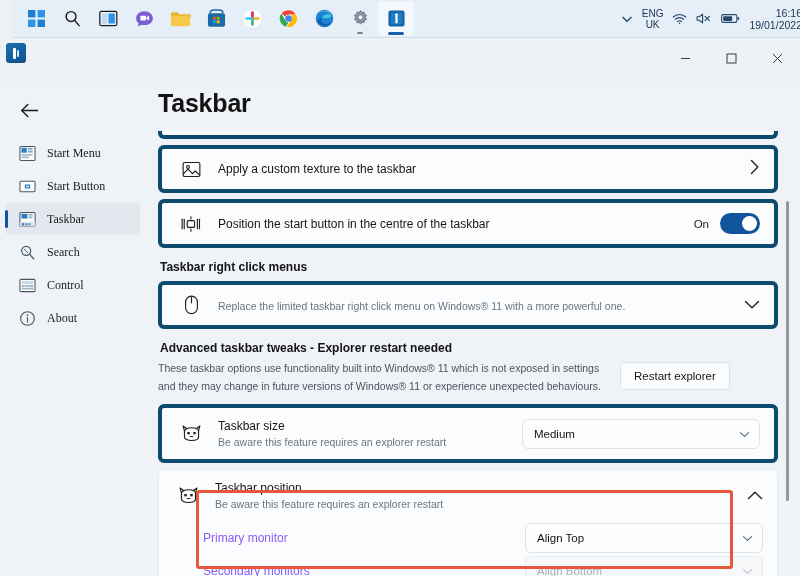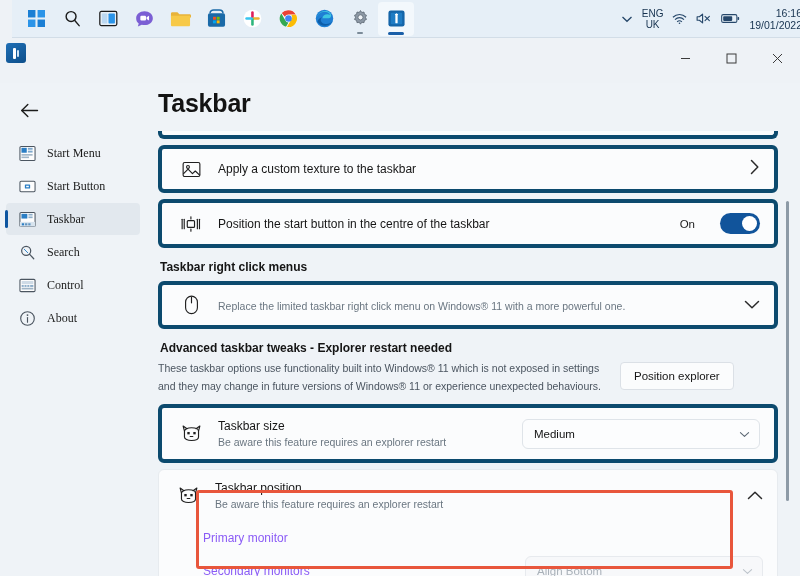--- a/index.html
+++ b/index.html
@@ -114,21 +114,21 @@
   }
   .card.clip-top {
     border-top-left-radius: 0; border-top-right-radius: 0;
     height: 8px; min-height: 8px; padding: 0; margin-bottom: 6px;
     border-top: none;
   }
   .card-ico { width: 30px; flex: 0 0 30px; display: flex; align-items: center; justify-content: center; color: #1f1f1f; }
   .card-text { flex: 1; padding-left: 12px; }
   .card-title { font-size: 12px; color: #161616; line-height: 16px; }
   .card-sub { font-size: 10.5px; color: #6a7681; line-height: 14px; margin-top: 1px; }
-  .card-right { display: flex; align-items: center; gap: 25px; color: #2a2a2a; }
+  .card-right { display: flex; align-items: center; gap: 11px; color: #2a2a2a; }
 
   .section-head {
     font-size: 12px; font-weight: 700; color: #151515;
     margin: 12px 0 7px 2px;
   }
   .adv-head { margin: 12px 0 4px 2px; font-size: 12px; font-weight: 700; color: #151515; }
   .adv-row { display: flex; align-items: flex-start; gap: 12px; margin-bottom: 9px; }
   .adv-desc { flex: 1; font-size: 10.5px; color: #4b5560; line-height: 18px; max-width: 450px; }
   .restart-btn {
     background: #fbfcfd; border: 1px solid #dbe0e6; border-radius: 4px;
@@ -502,21 +502,21 @@
                 <svg width="16" height="11" viewBox="0 0 16 11" fill="none" stroke="#2a2a2a" stroke-width="1.5">
                   <polyline points="1.5,2.5 8,8.8 14.5,2.5" stroke-linecap="round" stroke-linejoin="round"></polyline>
                 </svg>
               </span>
             </div>
           </div>
 
           <div class="adv-head">Advanced taskbar tweaks - Explorer restart needed</div>
           <div class="adv-row">
             <div class="adv-desc">These taskbar options use functionality built into Windows® 11 which is not exposed in settings and they may change in future versions of Windows® 11 or experience unexpected behaviours.</div>
-            <button class="restart-btn">Position explorer</button>
+            <button class="restart-btn">Restart explorer</button>
           </div>
 
           <div class="card">
             <span class="card-ico">
               <svg width="21" height="19" viewBox="0 0 22 20" fill="none" stroke="#1f1f1f" stroke-width="1.2">
                 <path d="M3.6 7.6 L2.2 2.2 L6.6 5.2" stroke-linejoin="round"></path>
                 <path d="M18.4 7.6 L19.8 2.2 L15.4 5.2" stroke-linejoin="round"></path>
                 <path d="M3.6 7.6 C3.6 5.4 6.8 4 11 4 s7.4 1.4 7.4 3.6 v6.2 c0 2.2 -3.2 3.6 -7.4 3.6 s-7.4 -1.4 -7.4 -3.6 z" stroke-linejoin="round"></path>
                 <rect x="6.6" y="8.4" width="2.5" height="2.5" fill="#1f1f1f" stroke="none"></rect>
                 <rect x="12.9" y="8.4" width="2.5" height="2.5" fill="#1f1f1f" stroke="none"></rect>
@@ -560,20 +560,28 @@
                   <svg width="16" height="11" viewBox="0 0 16 11" fill="none" stroke="#2a2a2a" stroke-width="1.5">
                     <polyline points="1.5,8.5 8,2.2 14.5,8.5" stroke-linecap="round" stroke-linejoin="round"></polyline>
                   </svg>
                 </span>
               </div>
             </div>
 
             <div class="sub-rows">
               <div class="sub-row">
                 <span class="sub-label">Primary monitor</span>
+                <div class="select">
+                  <span class="sel-val">Align Top</span>
+                  <span class="sel-chev">
+                    <svg width="11" height="7" viewBox="0 0 12 8" fill="none" stroke="currentColor" stroke-width="1.2">
+                      <polyline points="1.3,1.8 6,6.2 10.7,1.8" stroke-linecap="round" stroke-linejoin="round"></polyline>
+                    </svg>
+                  </span>
+                </div>
               </div>
               <div class="sub-row">
                 <span class="sub-label">Secondary monitors</span>
                 <div class="select disabled">
                   <span class="sel-val">Align Bottom</span>
                   <span class="sel-chev">
                     <svg width="11" height="7" viewBox="0 0 12 8" fill="none" stroke="currentColor" stroke-width="1.2">
                       <polyline points="1.3,1.8 6,6.2 10.7,1.8" stroke-linecap="round" stroke-linejoin="round"></polyline>
                     </svg>
                   </span>

